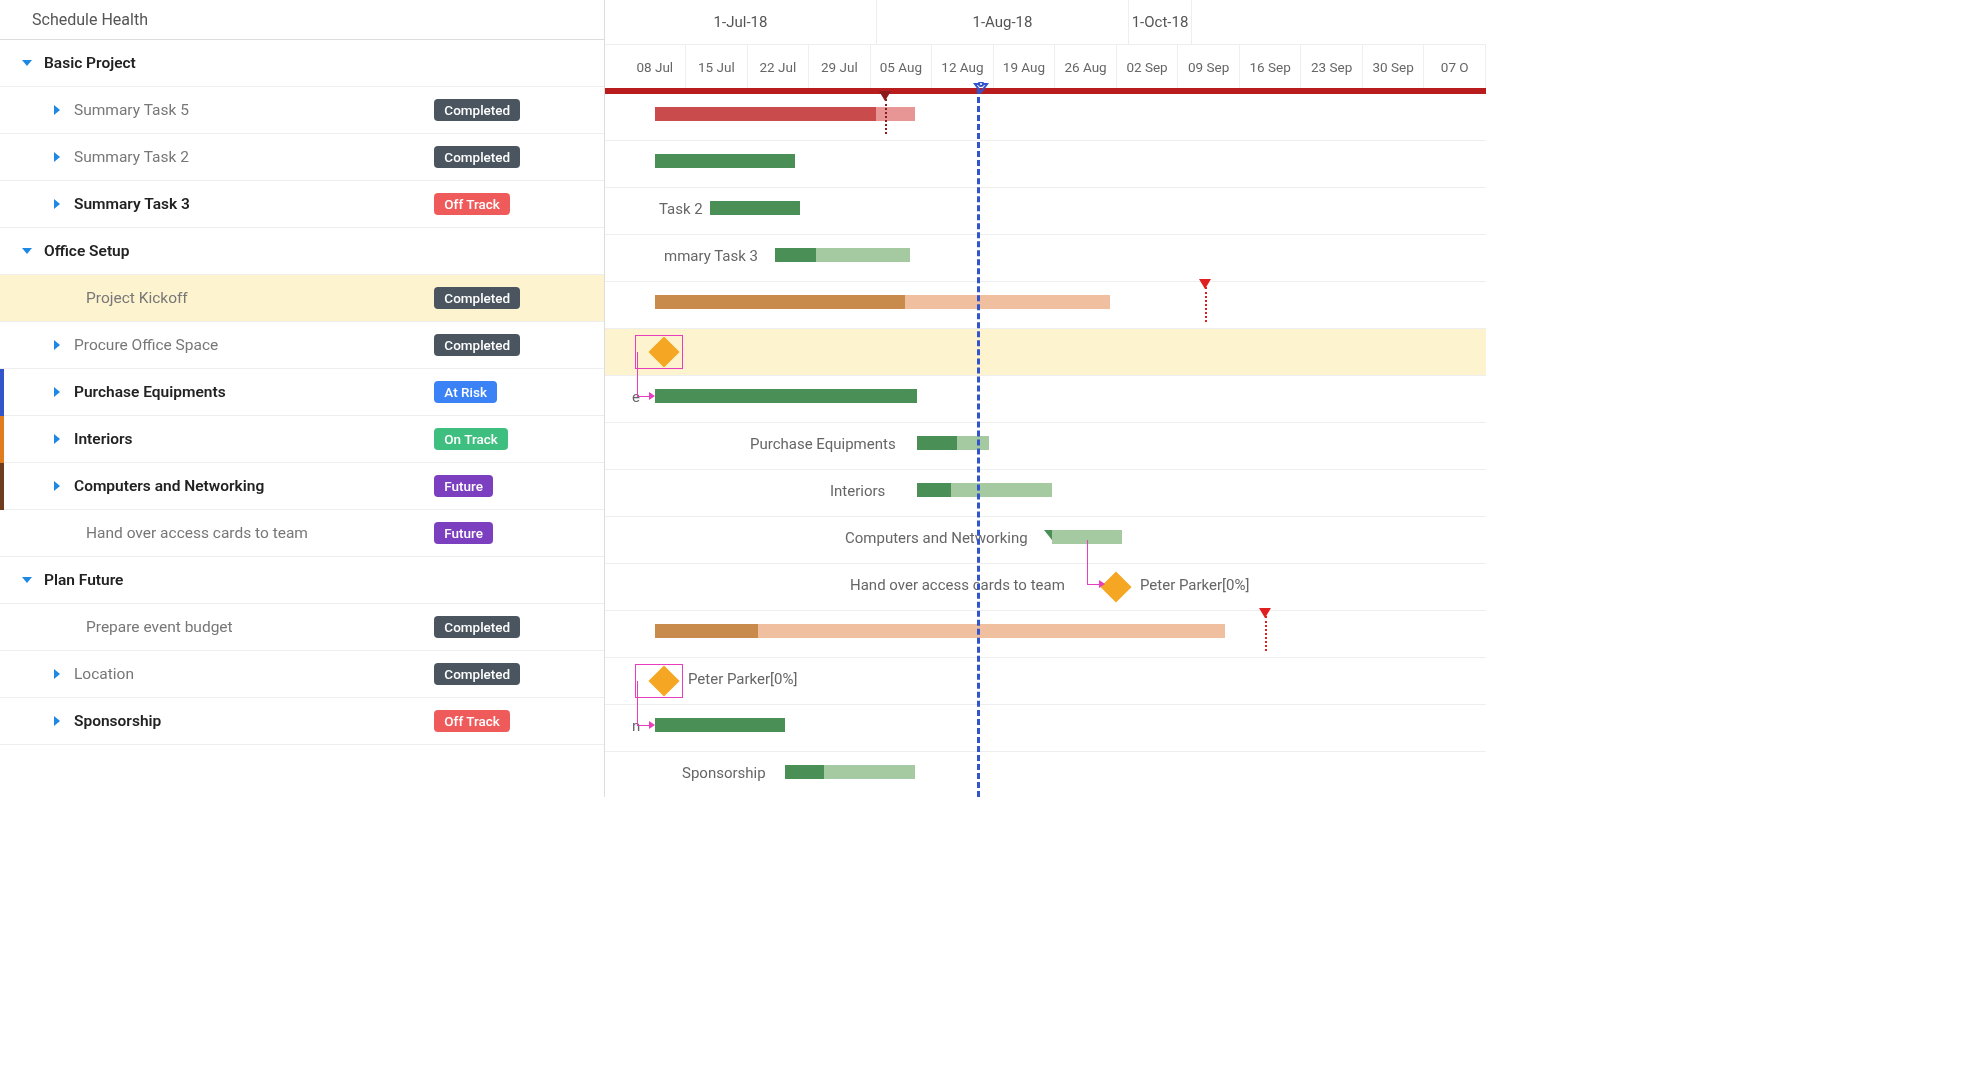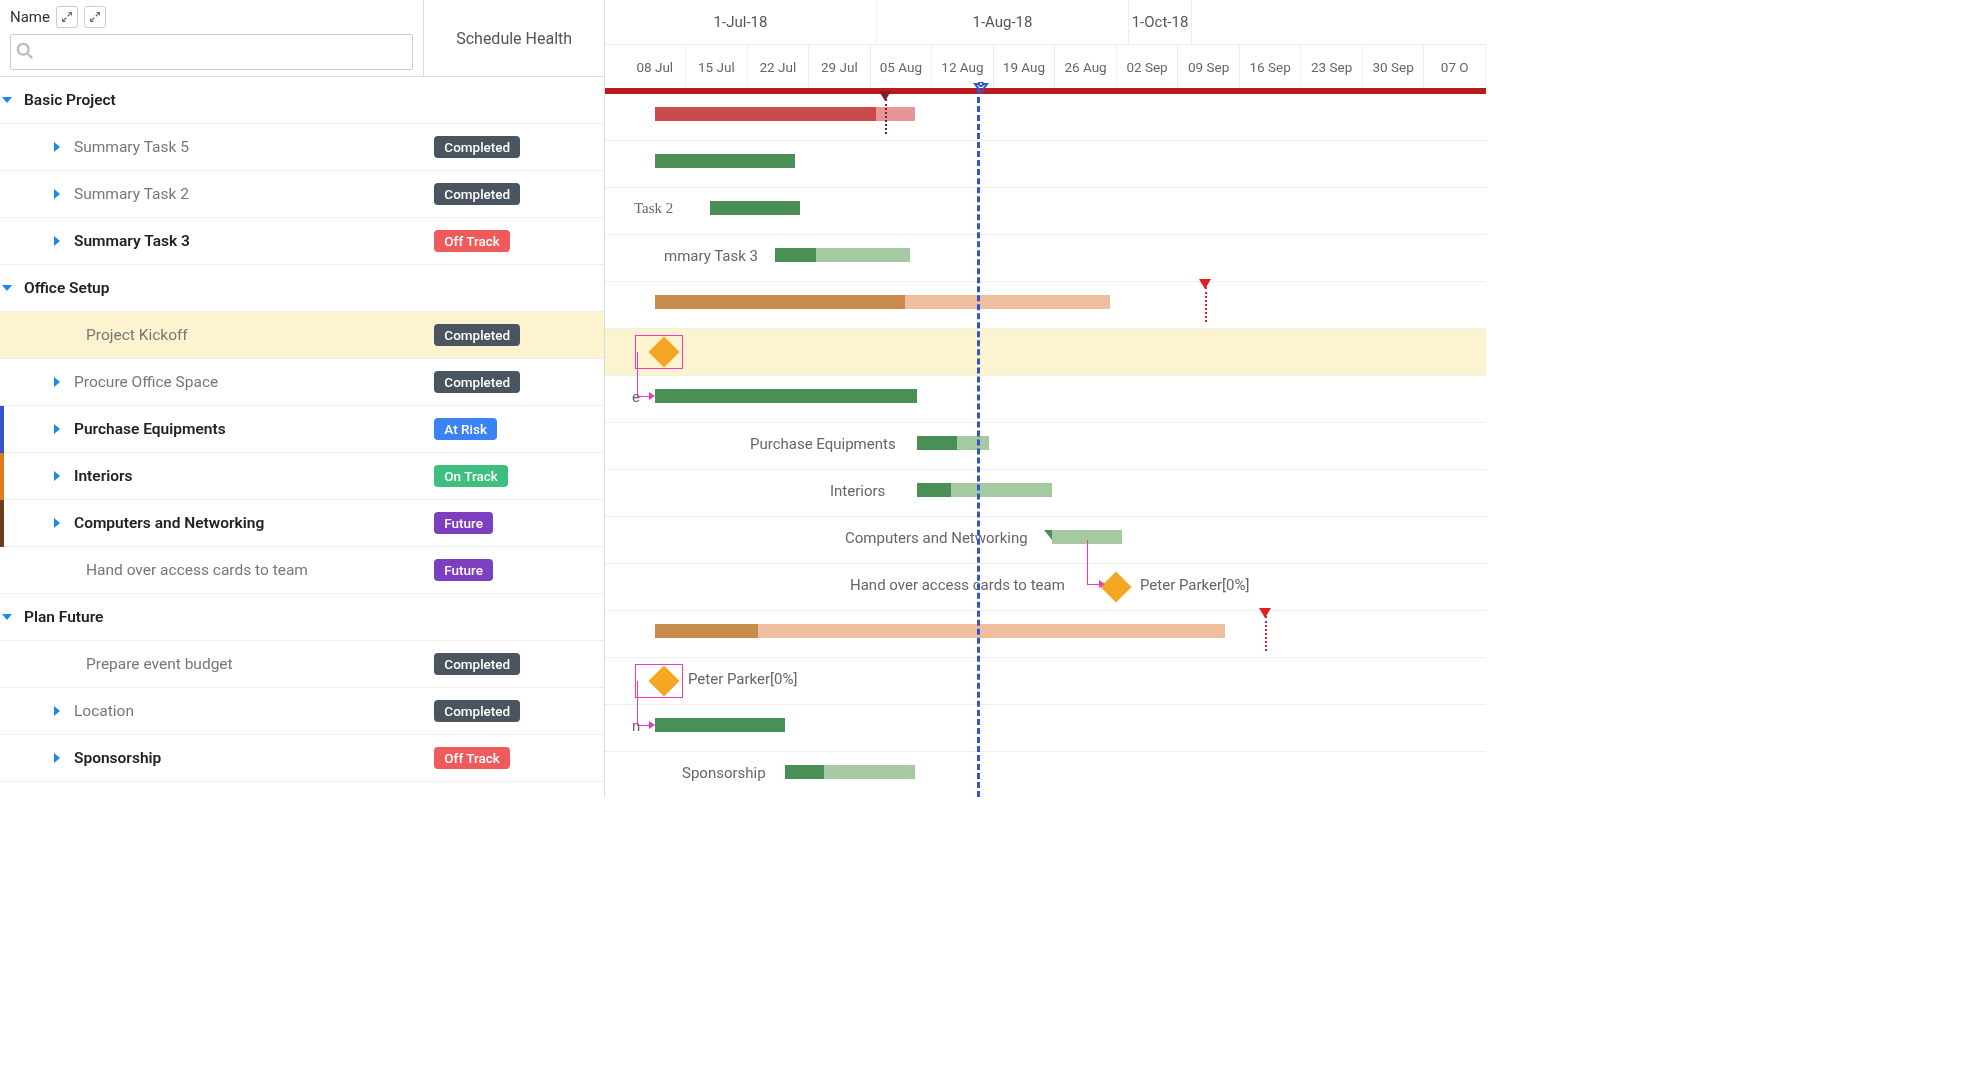--- a/index.html
+++ b/index.html
@@ -10,21 +10,21 @@
 .name-col { width: 425px; padding: 6px 10px; border-right: 1px solid #ddd; }
 .name-header-row { display: flex; align-items: center; gap: 6px; margin-bottom: 6px; font-size: 15px; }
 .icon-btn { width: 22px; height: 22px; border: 1px solid #ccc; border-radius: 3px; display: flex; align-items: center; justify-content: center; cursor: pointer; background: #fff; font-size: 11px; color: #666; }
 .search-wrap { position: relative; }
 .search-input { width: 100%; height: 36px; padding: 4px 8px 4px 30px; border: 1px solid #ccc; border-radius: 2px; font-size: 14px; }
 .search-icon { position: absolute; left: 6px; top: 8px; color: #bbb; }
 .health-col { width: 180px; display: flex; align-items: center; justify-content: center; font-size: 16px; color: #555; text-align: center; padding: 10px; }
 .rows { flex: 1; overflow-y: auto; }
 .row { display: flex; align-items: center; height: 47px; border-bottom: 1px solid #eee; cursor: pointer; }
 .row.highlighted { background: #fdf3cf; }
-.row-name { width: 425px; display: flex; align-items: center; font-size: 15.5px; }
+.row-name { width: 425px; display: flex; align-items: center; padding-left: 20px; font-size: 15.5px; }
 .row-health { width: 180px; display: flex; align-items: center; justify-content: flex-start; padding-left: 10px; }
 .caret { width: 14px; height: 14px; margin-right: 10px; display: inline-flex; align-items: center; justify-content: center; }
 .caret svg { width: 10px; height: 10px; }
 .indent-1 .row-name { padding-left: 50px; }
 .indent-2 .row-name { padding-left: 62px; }
 .bold-text { font-weight: 600; color: #222; }
 .muted-text { color: #777; }
 .badge { padding: 3px 10px; border-radius: 4px; color: #fff; font-size: 13.5px; font-weight: 500; white-space: nowrap; }
 .left-edge { width: 4px; height: 47px; position: absolute; left: 0; }
 .row-rel { position: relative; }
@@ -53,44 +53,20 @@
 .deadline-line { position: absolute; width: 0; border-left: 2px dotted; }
 .dep-line { position: absolute; border-left: 1px solid #e83ebd; }
 .dep-arrow { position: absolute; width: 0; height: 0; border-top: 4px solid transparent; border-bottom: 4px solid transparent; border-left: 6px solid #e83ebd; }
 </style>
 </head>
 <body>
 
 <div class="container">
   <div class="left-panel">
     <div class="left-header">
-      <div class="name-col">
-        <div class="name-header-row">
-          <span>Name</span>
-          <span class="icon-btn">
-            <svg viewBox="0 0 16 16" width="12" height="12">
-                <path d="M2 14 L7 9 M2 14 L2 10 M2 14 L6 14 M14 2 L9 7 M14 2 L10 2 M14 2 L14 6" stroke="#666" stroke-width="1.5" fill="none"></path>
-              </svg>
-          </span>
-          <span class="icon-btn">
-            <svg viewBox="0 0 16 16" width="12" height="12">
-                <path d="M9 7 L14 2 M14 2 L10 2 M14 2 L14 6 M7 9 L2 14 M2 14 L6 14 M2 14 L2 10" stroke="#666" stroke-width="1.5" fill="none"></path>
-              </svg>
-          </span>
-        </div>
-        <div class="search-wrap">
-          <span class="search-icon">
-            <svg width="18" height="18" viewBox="0 0 20 20">
-                <circle cx="8" cy="8" r="6" stroke="#bbb" stroke-width="2.5" fill="none"></circle>
-                <line x1="13" y1="13" x2="18" y2="18" stroke="#bbb" stroke-width="2.5"></line>
-              </svg>
-          </span>
-          <input class="search-input" placeholder="" style="">
-        </div>
-      </div>
       <div class="health-col">Schedule Health</div>
     </div>
     <div class="rows" id="task-rows">
         <div class="row row-rel indent-0">
           <div class="row-name">
             <span class="caret">
               <svg viewBox="0 0 10 10">
                 <polygon points="0,2 10,2 5,8" fill="#1e88e5"></polygon>
               </svg>
             </span>
@@ -303,21 +279,21 @@
             <svg width="12" height="10">
               <polygon points="0,0 12,0 6,10" fill="#8b1a1a"></polygon>
             </svg>
           </span>
           <div class="deadline-line" style="left: 280px; top: 5px; height: 35px; border-color: rgb(139, 26, 26);"></div>
         </div>
         <div class="gantt-row">
           <div class="bar summary-bar" style="left: 50px; width: 140px; background: rgb(74, 143, 85); color: rgb(74, 143, 85);"></div>
         </div>
         <div class="gantt-row">
-          <span class="gantt-label" style="right: auto; left: 29px; font-family: Liberation Serif, serif;">Task 2</span>
+          <span class="gantt-label" style="right: auto; left: 54px;">Task 2</span>
           <div class="bar summary-bar" style="left: 105px; width: 90px; background: rgb(74, 143, 85); color: rgb(74, 143, 85);"></div>
         </div>
         <div class="gantt-row">
           <span class="gantt-label" style="right: auto; left: 59px;">mmary Task 3</span>
           <div class="bar summary-bar" style="left: 170px; width: 40.5px; background: rgb(74, 143, 85); color: rgb(74, 143, 85);"></div>
           <div class="bar summary-bar" style="left: 210.5px; width: 94.5px; background: rgb(165, 201, 161); color: rgb(165, 201, 161);"></div>
         </div>
         <div class="gantt-row">
           <div class="bar summary-bar" style="left: 50px; width: 250.25px; background: rgb(201, 139, 75); color: rgb(201, 139, 75);"></div>
           <div class="bar summary-bar" style="left: 300.25px; width: 204.75px; background: rgb(240, 191, 160); color: rgb(240, 191, 160);"></div>

